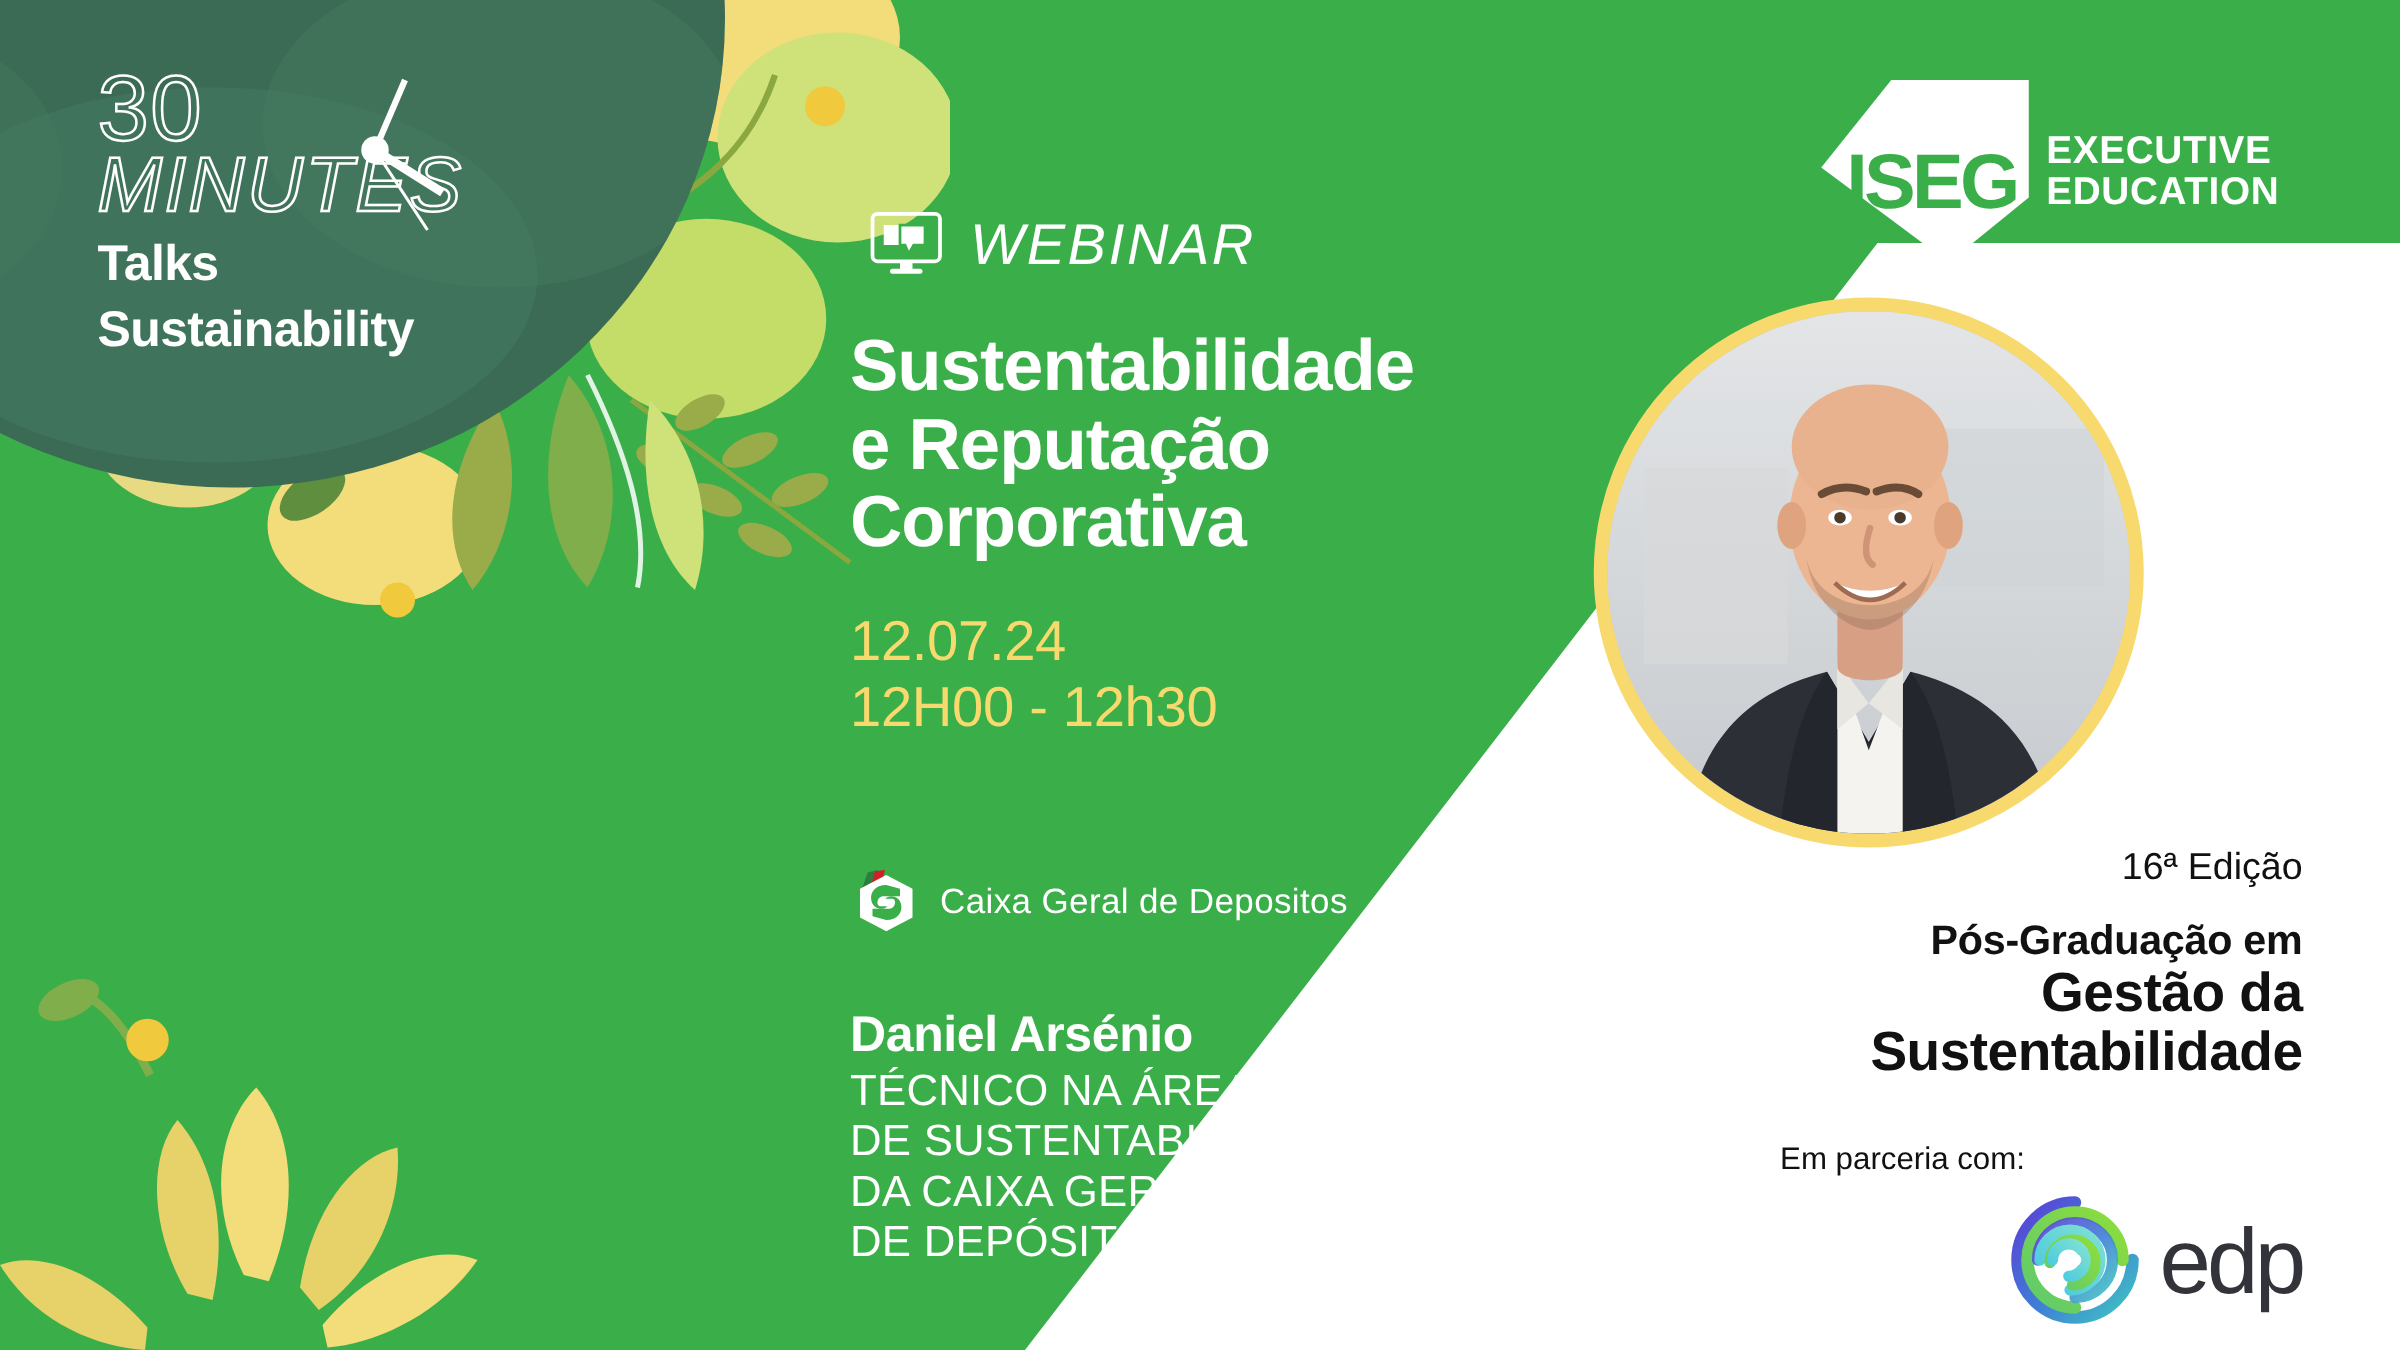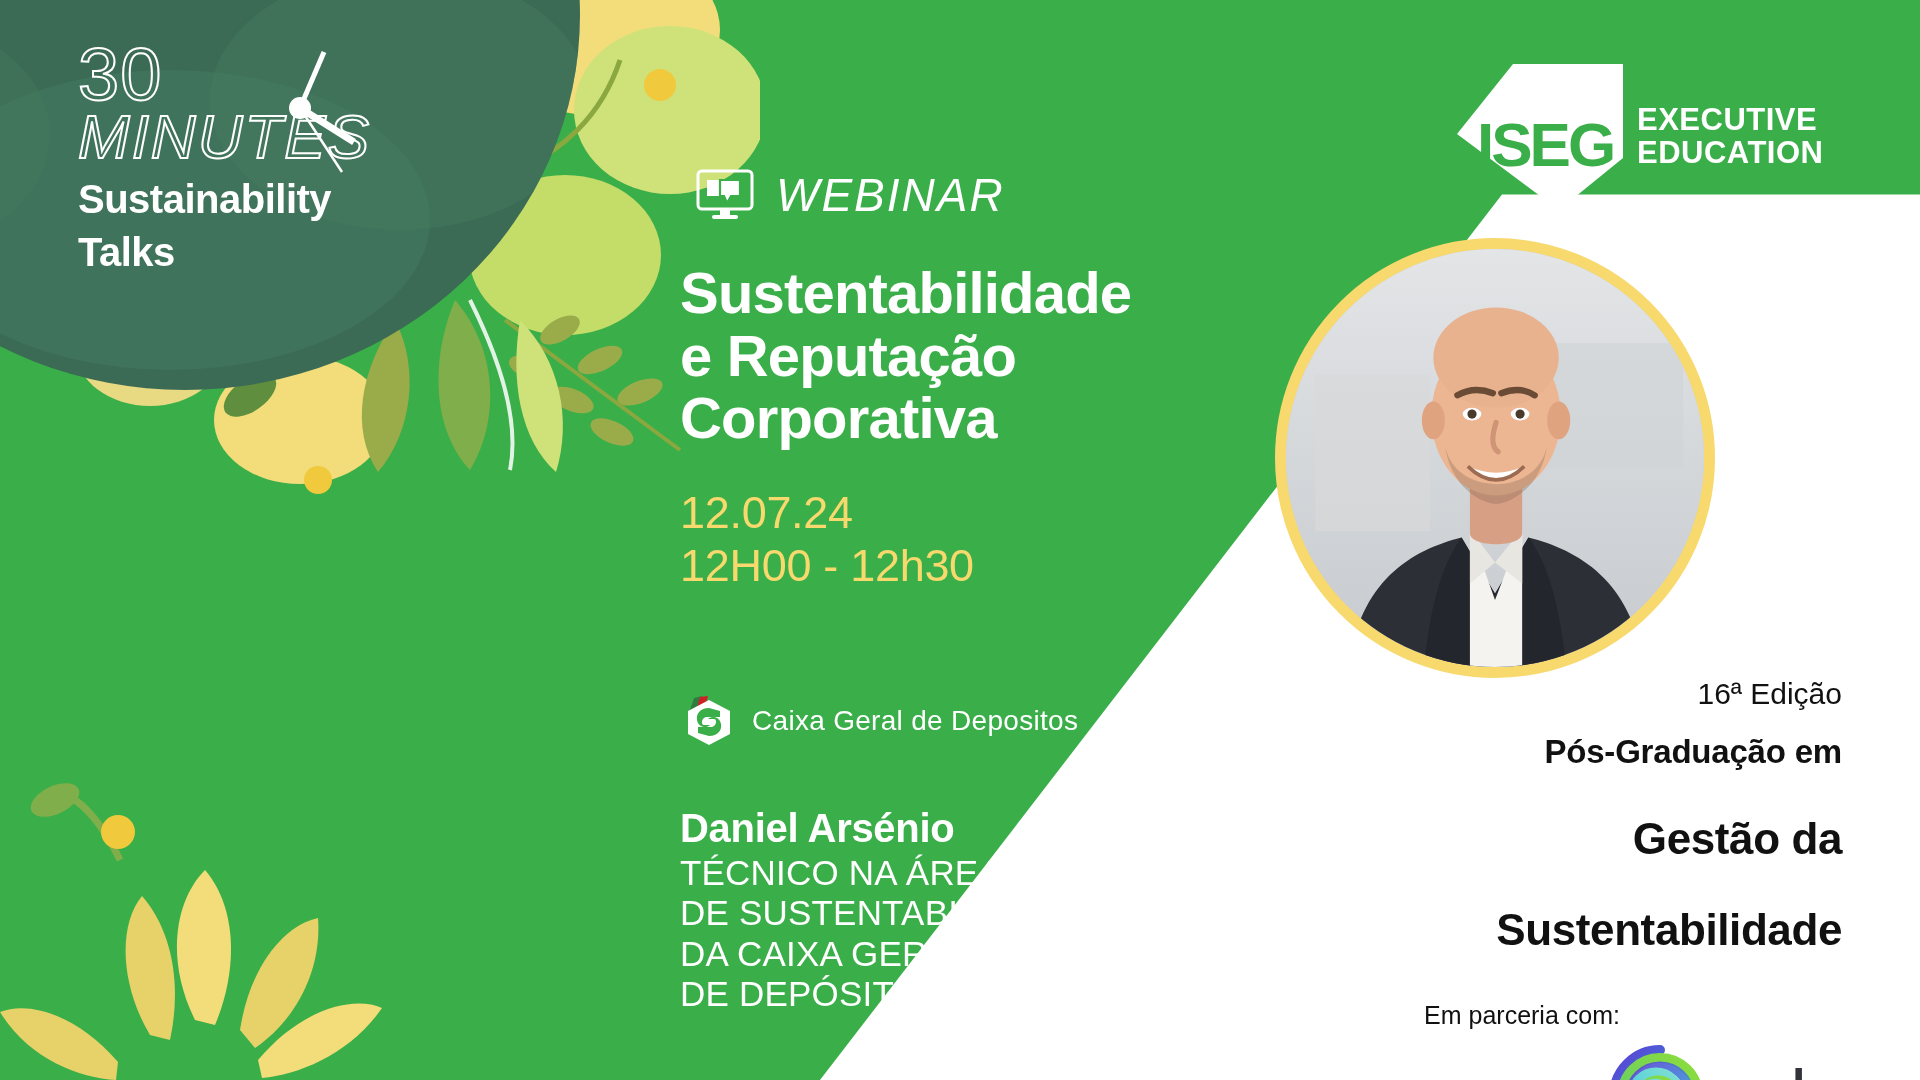--- a/index.html
+++ b/index.html
@@ -11,21 +11,21 @@
     background:#ffffff;
     clip-path:polygon(100% 18%, 100% 100%, 0% 100%, 62% 18%);
   }
 
   
   .dark-circle{position:absolute;left:-210px;top:-360px;width:790px;height:750px;border-radius:50%;
     background:#3c6b55;overflow:hidden;}
   .dark-circle .blob{position:absolute;background:#437a60;border-radius:50%;}
 
   
-  .lockup{position:absolute;left:78px;top:40px;width:420px;}
+  .lockup{position:absolute;left:78px;top:52px;width:420px;}
   .thirty{font-size:74px;line-height:0.95;font-weight:400;letter-spacing:1px;
     color:transparent;-webkit-text-stroke:2px #ffffff;font-style:normal;}
   .minutes{font-size:62px;line-height:1.0;font-weight:400;letter-spacing:2px;font-style:italic;
     color:transparent;-webkit-text-stroke:2px #ffffff;margin-top:-4px;}
   .st-line{color:#fff;font-weight:bold;font-size:40px;line-height:1.08;margin-top:10px;letter-spacing:-0.5px;}
   .clock{position:absolute;left:180px;top:-6px;width:180px;height:170px;}
 
   
   .center{position:absolute;left:680px;top:168px;width:520px;}
   .webinar-row{display:flex;align-items:center;gap:22px;padding-left:16px;}
@@ -45,21 +45,21 @@
 
   
   .portrait{position:absolute;left:1275px;top:238px;width:418px;height:418px;border-radius:50%;
     border:11px solid #f7d96e;overflow:hidden;background:#c9ccd1;}
   .portrait .ph{position:absolute;inset:0;}
 
   
   .rinfo{position:absolute;right:78px;top:655px;width:640px;text-align:right;color:#111;}
   .edition{font-size:30px;font-weight:300;margin-top:22px;}
   .pg{font-size:33px;font-weight:bold;margin-top:22px;letter-spacing:-0.2px;}
-  .course{font-size:44px;font-weight:bold;line-height:1.07;letter-spacing:-0.4px;margin-top:44px;}
+  .course{font-size:44px;font-weight:bold;line-height:1.07;letter-spacing:-0.4px;}
   .partner-label{font-size:25px;font-weight:300;margin-top:48px;text-align:center;}
   .edp-row{display:flex;align-items:center;justify-content:flex-end;gap:14px;margin-top:12px;}
   .edp-word{font-size:74px;color:#32343a;letter-spacing:-3px;font-weight:400;}
 
   .leaf{position:absolute;}
 </style>
 </head>
 <body>
 
 <div id="stage">
@@ -122,22 +122,22 @@
 
   <div class="lockup">
     <svg class="clock" viewBox="0 0 180 170">
       <circle cx="42" cy="74" r="11" fill="#fff"></circle>
       <line x1="42" y1="74" x2="66" y2="18" stroke="#fff" stroke-width="5"></line>
       <line x1="42" y1="74" x2="96" y2="108" stroke="#fff" stroke-width="7"></line>
       <line x1="42" y1="74" x2="84" y2="138" stroke="#fff" stroke-width="2.5"></line>
     </svg>
     <div class="thirty">30</div>
     <div class="minutes">MINUTES</div>
+    <div class="st-line">Talks</div>
     <div class="st-line">Sustainability</div>
-    <div class="st-line">Talks</div>
   </div>
 
   <div class="center">
     <div class="webinar-row">
       <svg width="58" height="52" viewBox="0 0 58 52">
         <rect x="2" y="2" width="54" height="38" rx="4" fill="none" stroke="#fff" stroke-width="3"></rect>
         <rect x="11" y="11" width="21" height="16" fill="#fff"></rect>
         <path d="M24 11 h20 v16 h-9 l-4 7 -3 -7 h-4 z" fill="#fff" stroke="#3aae49" stroke-width="2.2"></path>
         <rect x="24" y="40" width="10" height="7" fill="#fff"></rect>
         <rect x="16" y="46" width="26" height="4" rx="2" fill="#fff"></rect>

